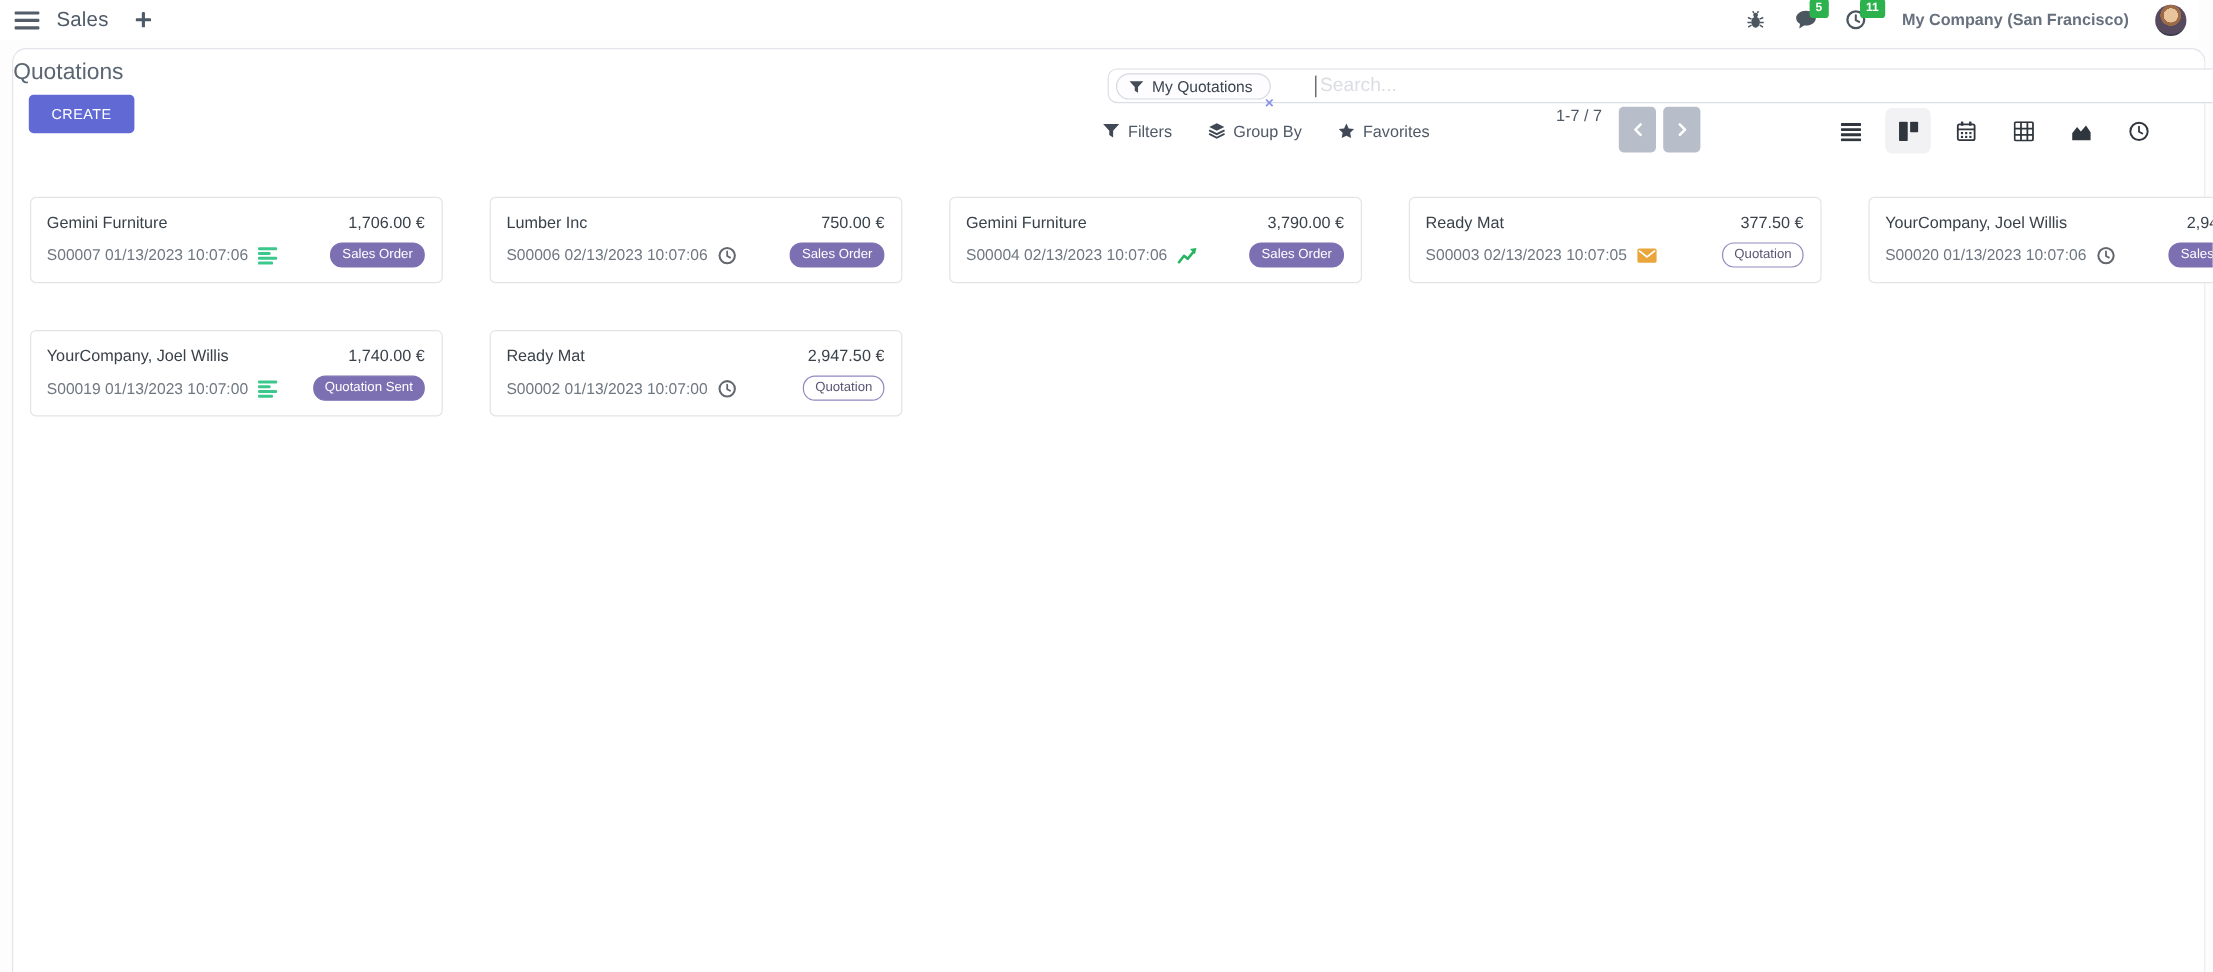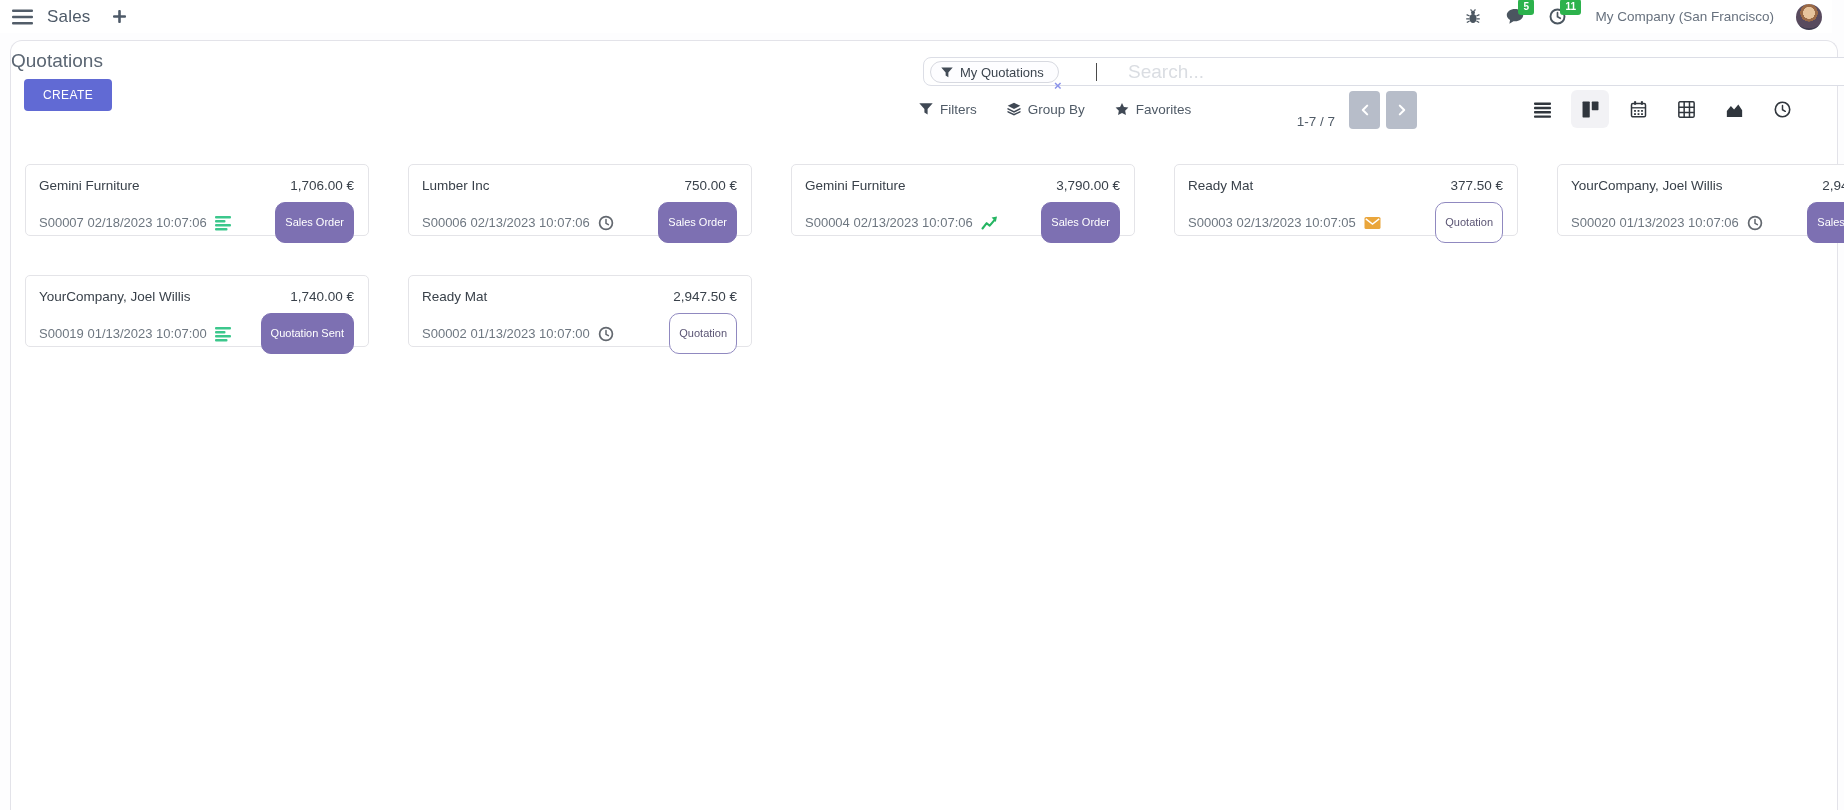--- a/index.html
+++ b/index.html
@@ -9,21 +9,21 @@
 
   
   .navbar { position:absolute; top:0; left:0; right:12px; height:33px; background:#fff; }
   .nav-left { position:absolute; left:12px; top:0; height:33px; display:flex; align-items:center; gap:14px; }
   .hamburger { width:21px; height:16px; color:#525d69; cursor:pointer; }
   .app-name { font-size:17px; color:#4e5a68; font-weight:500; letter-spacing:.2px; cursor:pointer; }
   .plus-btn { color:#4e5a68; width:13px; height:13px; margin-left:8px; cursor:pointer; }
   .nav-right { position:absolute; right:10px; top:0; height:33px; display:flex; align-items:center; gap:22px; }
   .nav-icon { position:relative; width:20px; height:20px; color:#4b5660; display:flex; align-items:center; justify-content:center; cursor:pointer; }
   .nav-badge { position:absolute; top:-8px; left:13px; background:#2cb24c; color:#fff; font-size:10px; font-weight:bold; line-height:1; padding:3px 5px; border-radius:3px; }
-  .company { font-size:13.5px; color:#67717e; margin-left:6px; cursor:pointer; }
+  .company { font-size:13.5px; color:#67717e; margin-left:6px; cursor:pointer;font-weight:bold; }
   .avatar { width:26px; height:26px; border-radius:50%; cursor:pointer;
             background: radial-gradient(circle at 50% 34%, #e7c49c 0 27%, #9b6a46 28% 40%, #584a5e 41% 72%, #3e3a4e 73% 100%); }
 
   
   .panel { position:absolute; left:10px; right:6px; top:40px; bottom:0; background:#fff;
            border:1px solid #e3e3e9; border-bottom:none; border-radius:12px 12px 0 0; }
 
   .page-title { position:absolute; left:0; top:9px; font-size:19px; color:#5b6673; font-weight:400; }
 
   .create-btn { position:absolute; left:13px; top:38px; width:88px; height:32px; background:#616ad4; color:#fff;
@@ -33,30 +33,30 @@
   
   .search-box { position:absolute; left:912px; top:16px; width:1026px; height:29px; border:1px solid #dcdee6;
                 border-radius:8px; background:#fff; }
   .facet { position:absolute; left:6px; top:3px; height:22px; display:flex; align-items:center; gap:7px;
            border:1px solid #d7d9e0; border-radius:11px; padding:0 14px 0 10px; background:#fdfdff; cursor:pointer; }
   .facet .f-icon { width:12px; height:11px; color:#434c57; }
   .facet-label { font-size:13px; color:#3c454f; white-space:nowrap; }
   .facet-remove { position:absolute; left:130px; top:21px; font-size:13px; font-weight:bold; color:#8b93ea; cursor:pointer; line-height:1; }
   .search-caret { position:absolute; left:172px; top:5px; width:1px; height:18px; background:#4a4a4a; }
   .search-input { position:absolute; left:176px; top:1px; width:590px; height:25px; border:none; outline:none;
-                  font-size:19px; color:#444; background:transparent; font-family:"Liberation Sans",sans-serif;margin-left:28px; }
+                  font-size:16px; color:#444; background:transparent; font-family:"Liberation Sans",sans-serif; }
   .search-input::placeholder { color:#dadde2; }
   .search-glass { position:absolute; right:12px; top:6px; width:16px; height:16px; color:#6f7984; cursor:pointer; }
 
   
   .ctrl-row { position:absolute; left:908px; top:48px; height:40px; display:flex; align-items:center; gap:30px; }
   .ctrl-item { display:flex; gap:7px; font-size:13.5px; color:#4f5a66; cursor:pointer; }
   .ctrl-item .c-icon { width:14px; height:14px; color:#3f4854; }
 
-  .pager-area { position:absolute; right:420px; top:48px; height:40px; display:flex; align-items:flex-end; gap:6px; }
+  .pager-area { position:absolute; right:420px; top:48px; height:40px; display:flex; align-items:flex-start; gap:6px; }
   .pager-text { font-size:13.5px; color:#4f5a66; margin-right:8px; }
   .pager-btn { width:31px; height:38px; background:#b7bdc9; border:none; border-radius:4px; color:#fff;
                display:flex; align-items:center; justify-content:center; cursor:pointer; }
   .pager-btn svg { width:12px; height:14px; }
 
   .switcher { position:absolute; right:36px; top:48px; height:40px; display:flex; align-items:center; gap:10px; }
   .sw-cell { width:38px; height:38px; display:flex; align-items:center; justify-content:center; border-radius:6px; cursor:pointer; color:#30363d; }
   .sw-cell.active { background:#f2f2f5; }
   .sw-cell svg { width:17px; height:17px; }
 
@@ -68,21 +68,21 @@
   .partner { font-size:13.5px; color:#39414a; font-weight:500; }
   .amount { font-size:13.5px; color:#39414a; }
   .card-bottom { display:flex; justify-content:space-between; align-items:center; margin-top:9px; }
   .ref-wrap { display:flex; align-items:center; gap:8px; }
   .ref { font-size:13px; color:#6e7781; }
   .act-icon { width:17px; height:16px; display:flex; align-items:center; cursor:pointer; }
   .act-icon svg { width:17px; height:16px; }
   .ic-clock { color:#63686f; }
   .ic-tasks { color:#3cc78c; }
   .ic-chart { color:#25b562; }
-  .badge { font-size:11px; line-height:1; padding:14px 9px; border-radius:10px; white-space:nowrap; }
+  .badge { font-size:11px; line-height:1; padding:4px 9px; border-radius:10px; white-space:nowrap; }
   .badge-filled { background:#7d70b2; color:#fff; border:1px solid #7d70b2; }
   .badge-outline { background:#fff; color:#5b5574; border:1px solid #9089c0; }
 </style>
 </head>
 <body>
 
 <div id="screen">
 
   <div class="navbar">
     <div class="nav-left">
@@ -236,21 +236,21 @@
 
     <div class="kanban">
 
       <div class="card">
         <div class="card-top">
           <span class="partner">Gemini Furniture</span>
           <span class="amount">1,706.00 €</span>
         </div>
         <div class="card-bottom">
           <span class="ref-wrap">
-            <span class="ref">S00007 02/18/2023 10:07:06</span>
+            <span class="ref">S00007 01/13/2023 10:07:06</span>
             <span class="act-icon">
               <svg class="ic-tasks" viewBox="0 0 17 16">
                   <g fill="currentColor">
                     <rect x="0" y="1" width="16" height="2.5" rx="1"></rect>
                     <rect x="0" y="5" width="10.5" height="2.5" rx="1"></rect>
                     <rect x="0" y="9" width="16" height="2.5" rx="1"></rect>
                     <rect x="0" y="13" width="12.5" height="2.5" rx="1"></rect>
                   </g>
                 </svg>
 

